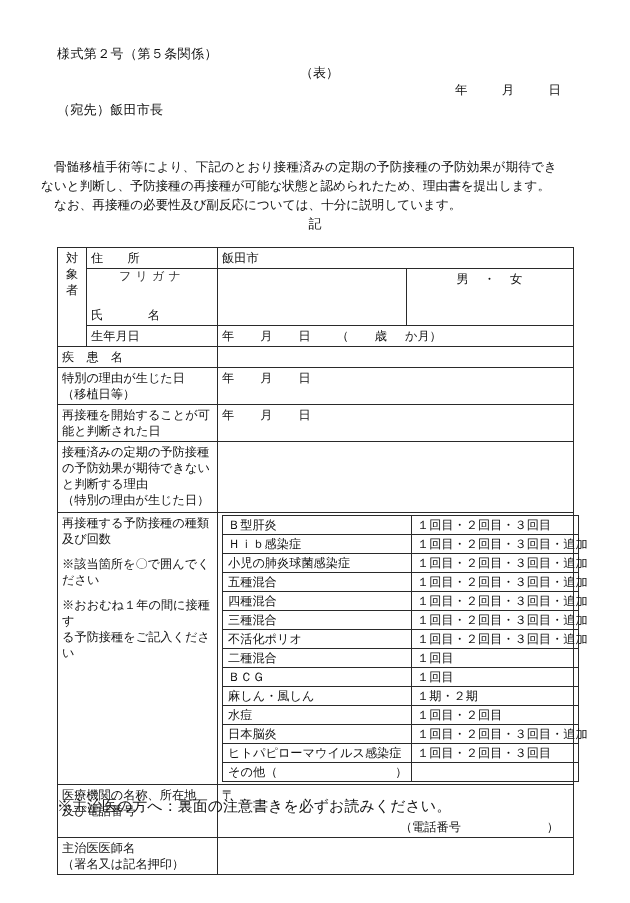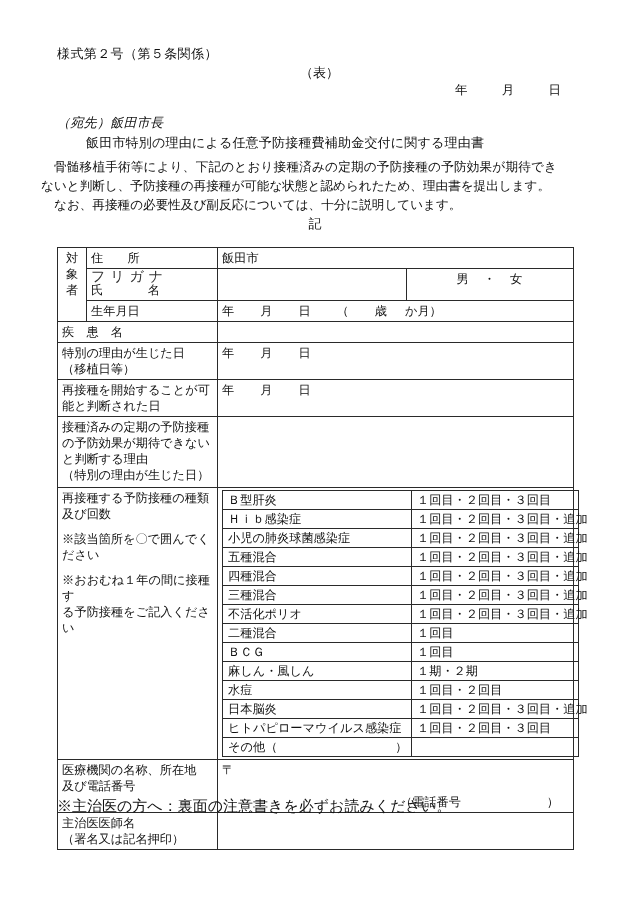--- a/index.html
+++ b/index.html
@@ -45,25 +45,24 @@
     left: 455px;
     top: 82px;
     font-size: 12.5px;
     white-space: nowrap;
   }
   .date-line span { display: inline-block; }
   .date-line .gap { width: 28px; }
   .addressee {
     position: absolute;
     left: 57px;
-    top: 114px;
+    top: 101px;
     font-size: 13px;
     letter-spacing: 0.3px;
     white-space: nowrap;
-    font-style: italic;
   }
   .doc-title {
     position: absolute;
     left: 86px;
     top: 134px;
     font-size: 13px;
     letter-spacing: 0.2px;
     white-space: nowrap;
   }
 
@@ -115,30 +114,32 @@
   td.vlabel {
     width: 28px;
     text-align: center;
     vertical-align: middle;
     padding: 2px 1px;
     line-height: 22px;
     font-size: 12.5px;
   }
   td.vlabel .vchar { display: block; }
   .furigana {
-    font-size: 14px;
+    font-size: 12px;
     letter-spacing: 0.35em;
     line-height: 11px;
     display: block;
     color: #333;
+    text-align: center;
   }
   .namelbl {
     display: block;
     letter-spacing: 0.55em;
     line-height: 16px;
+    margin-top: 25px;
   }
   .gender {
     text-align: center;
     vertical-align: middle;
     letter-spacing: 0.1em;
     font-size: 12.5px;
   }
   .datecells {
     letter-spacing: 0;
     font-size: 12.3px;
@@ -204,21 +205,20 @@
   <div class="date-line">
     <span>年</span>
     <span class="gap"></span>
     <span>月</span>
     <span class="gap"></span>
     <span>日</span>
   </div>
 
   <div class="addressee">（宛先）飯田市長</div>
 
-  <div class="doc-title">飯田市特別の理由による任意予防接種費補助金交付に関する理由書</div>
 
   <div class="para para-1">骨髄移植手術等により、下記のとおり接種済みの定期の予防接種の予防効果が期待できないと判断し、予防接種の再接種が可能な状態と認められたため、理由書を提出します。</div>
   <div class="para para-2">なお、再接種の必要性及び副反応については、十分に説明しています。</div>
   <div class="ki">記</div>
 
   <div class="tbl-wrap">
     <table class="form">
       <colgroup>
         <col style="width:29px">
         <col style="width:131px">

